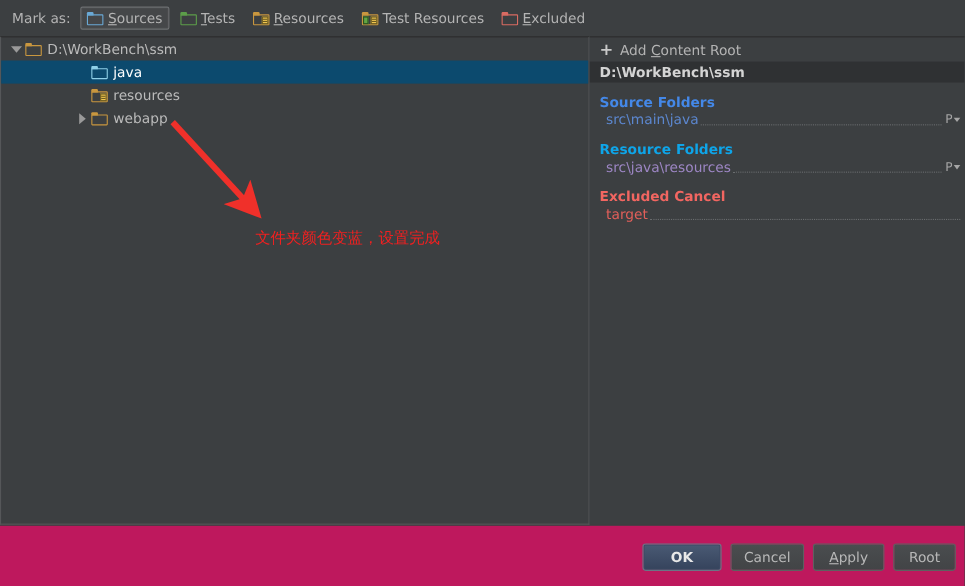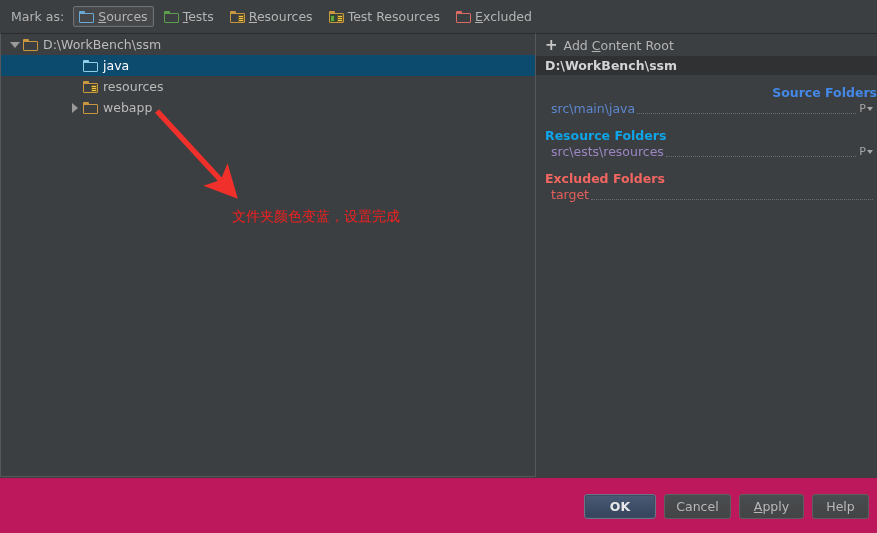--- a/index.html
+++ b/index.html
@@ -169,21 +169,21 @@
     cursor: default;
   }
 
   .grp { margin-top: 10px; }
   .grp-title {
     padding-left: 9px;
     font-size: 12.5px;
     font-weight: 700;
     line-height: 15px;
   }
-  .grp-title.src { color: #4488e8; text-align: right; }
+  .grp-title.src { color: #4488e8; }
   .grp-title.res { color: #0ea5e9; }
   .grp-title.exc { color: #f26661; }
 
   .grp-item {
     position: relative;
     display: flex; align-items: center;
     padding-left: 15px;
     padding-right: 4px;
     height: 18px;
     font-size: 12.5px;
@@ -373,28 +373,28 @@
       <div class="grp-item src">
         <span class="name">src\main\java</span>
         <span class="dots"></span>
         <span class="pmark"><span>P</span><span class="cv"></span></span>
       </div>
     </div>
 
     <div class="grp">
       <div class="grp-title res">Resource Folders</div>
       <div class="grp-item res">
-        <span class="name">src\ests\resources</span>
+        <span class="name">src\java\resources</span>
         <span class="dots"></span>
         <span class="pmark"><span>P</span><span class="cv"></span></span>
       </div>
     </div>
 
     <div class="grp">
-      <div class="grp-title exc">Excluded Folders</div>
+      <div class="grp-title exc">Excluded Cancel</div>
       <div class="grp-item exc">
         <span class="name">target</span>
         <span class="dots"></span>
       </div>
     </div>
 
   </div>
 
   <svg id="anno" viewBox="0 0 877 533">
     <defs>
@@ -411,18 +411,18 @@
     <div class="dlg-btn primary" id="btn-ok">
       <span>OK</span>
     </div>
     <div class="dlg-btn" id="btn-cancel">
       <span>Cancel</span>
     </div>
     <div class="dlg-btn" id="btn-apply">
       <span><u>A</u>pply</span>
     </div>
     <div class="dlg-btn" id="btn-help">
-      <span>Help</span>
+      <span>Root</span>
     </div>
 
   </div>
 
 </div>
 
 </body></html>

